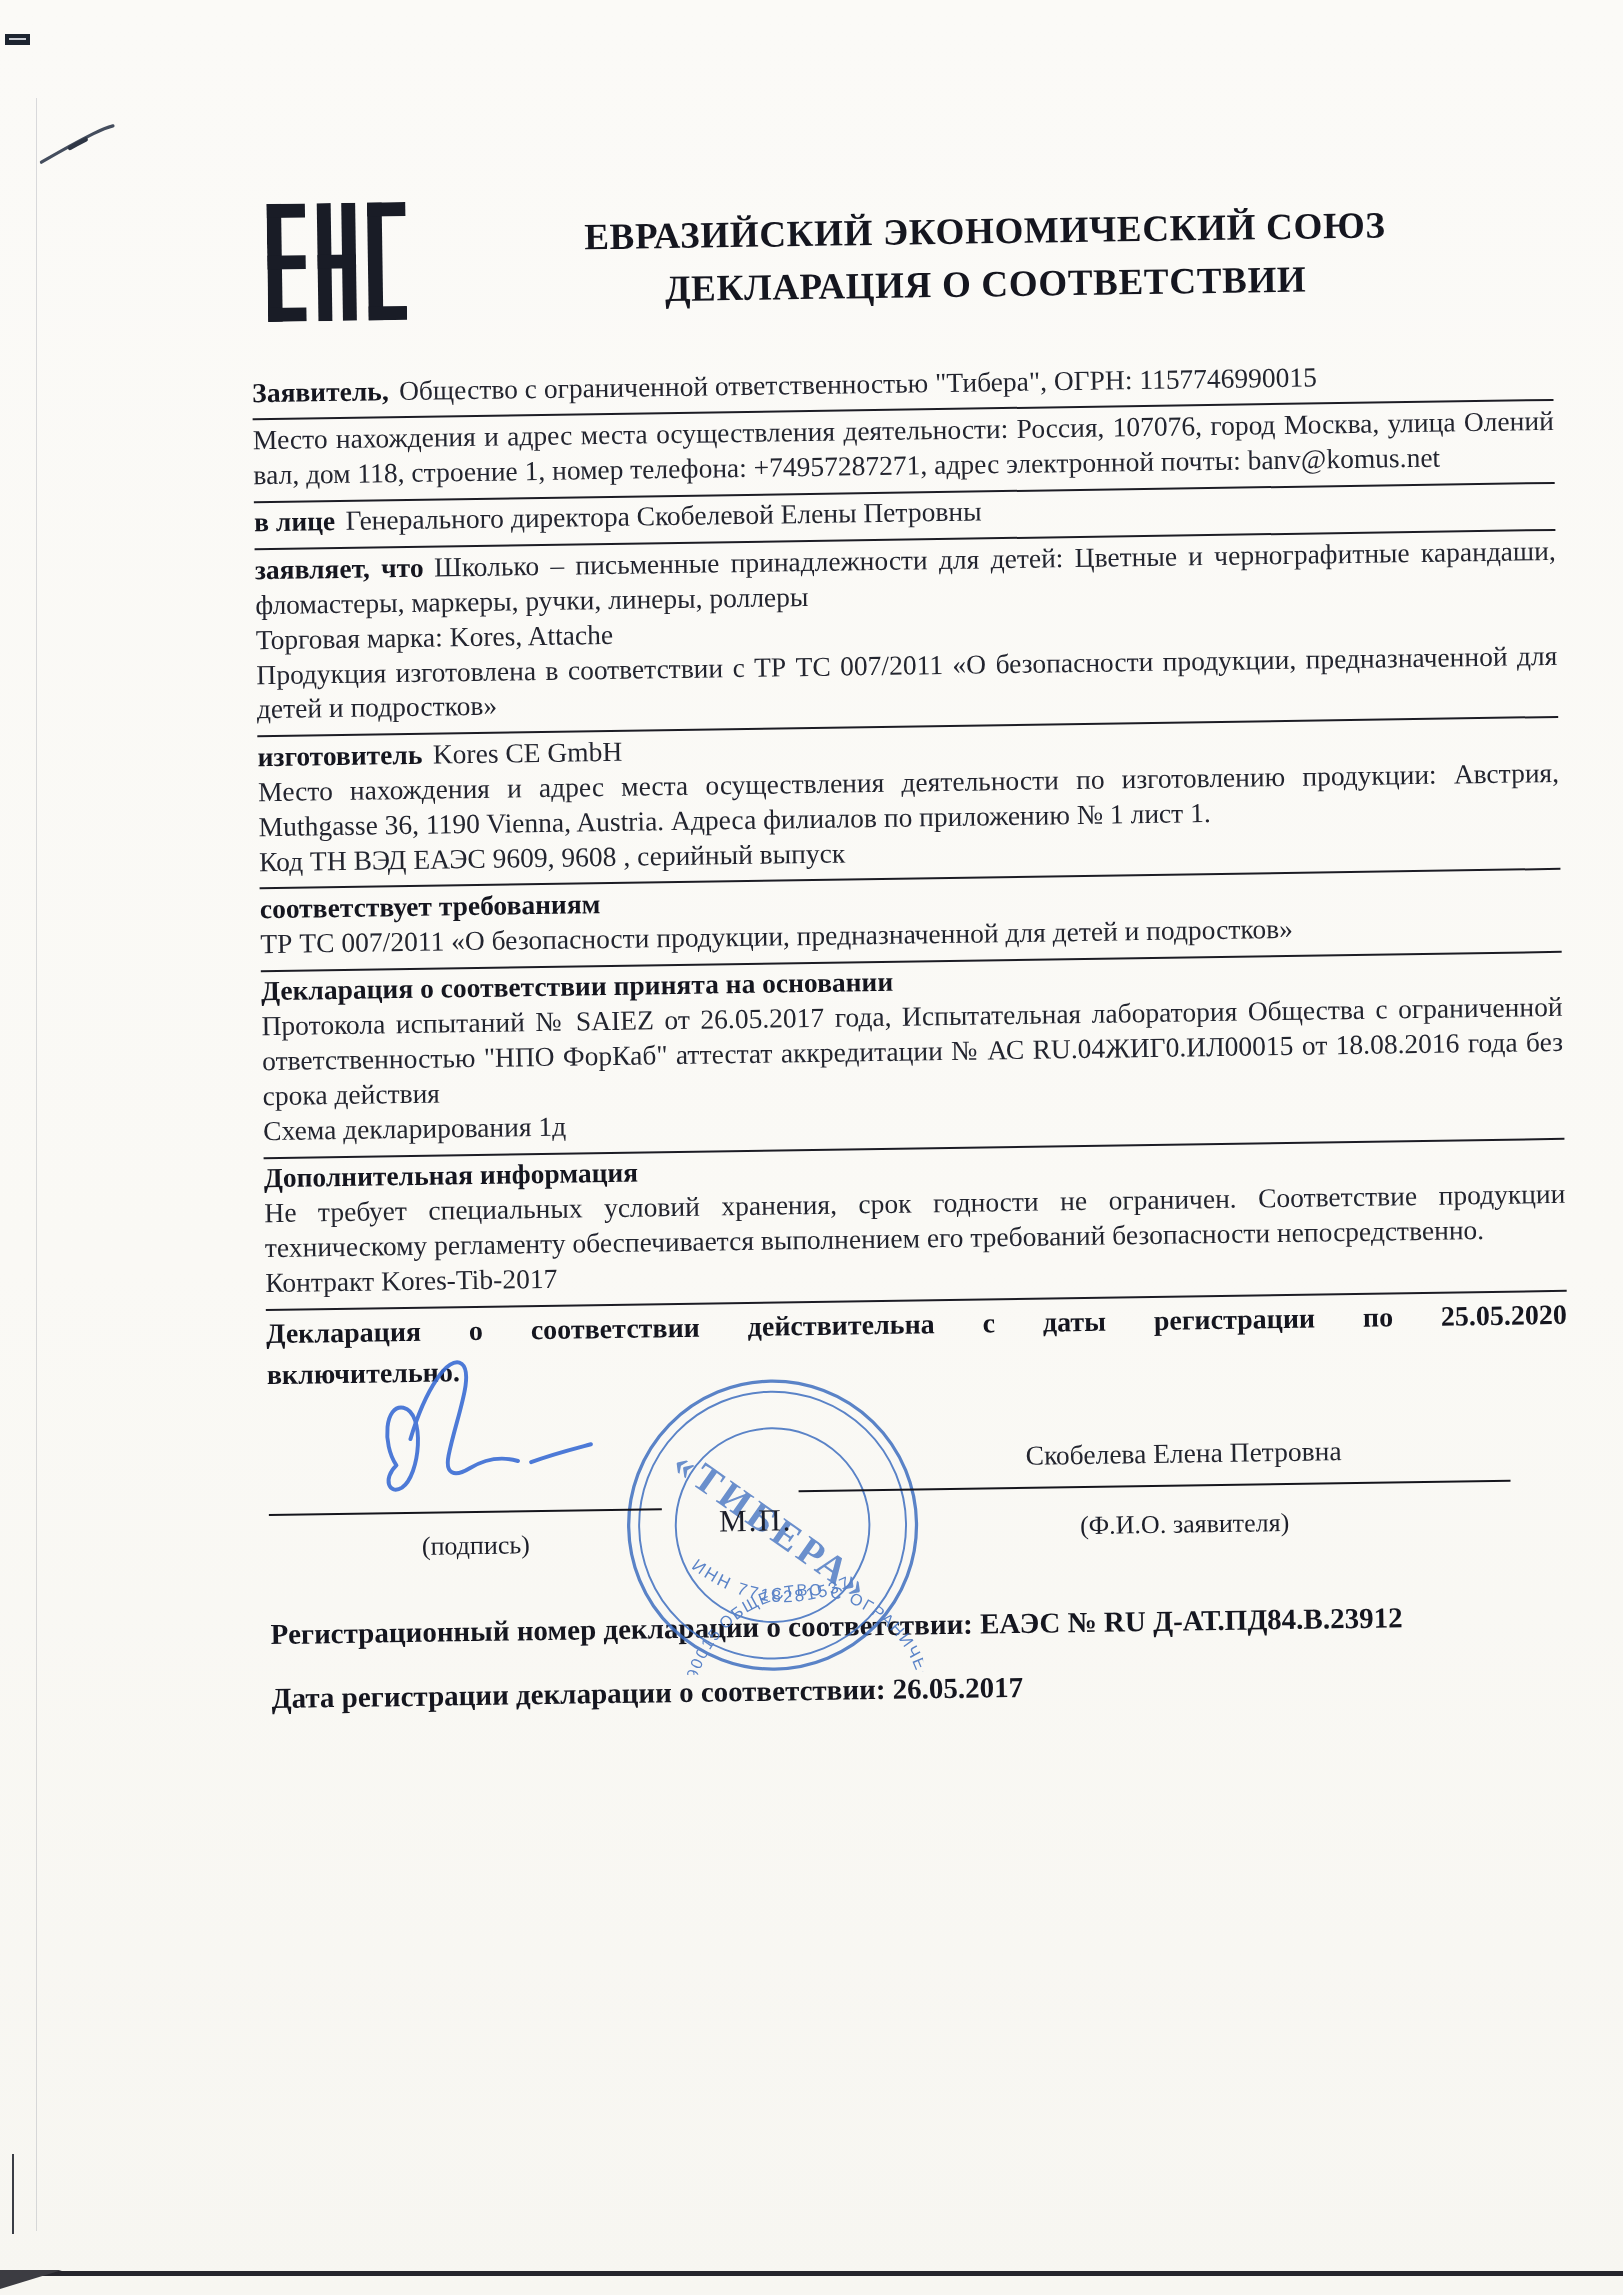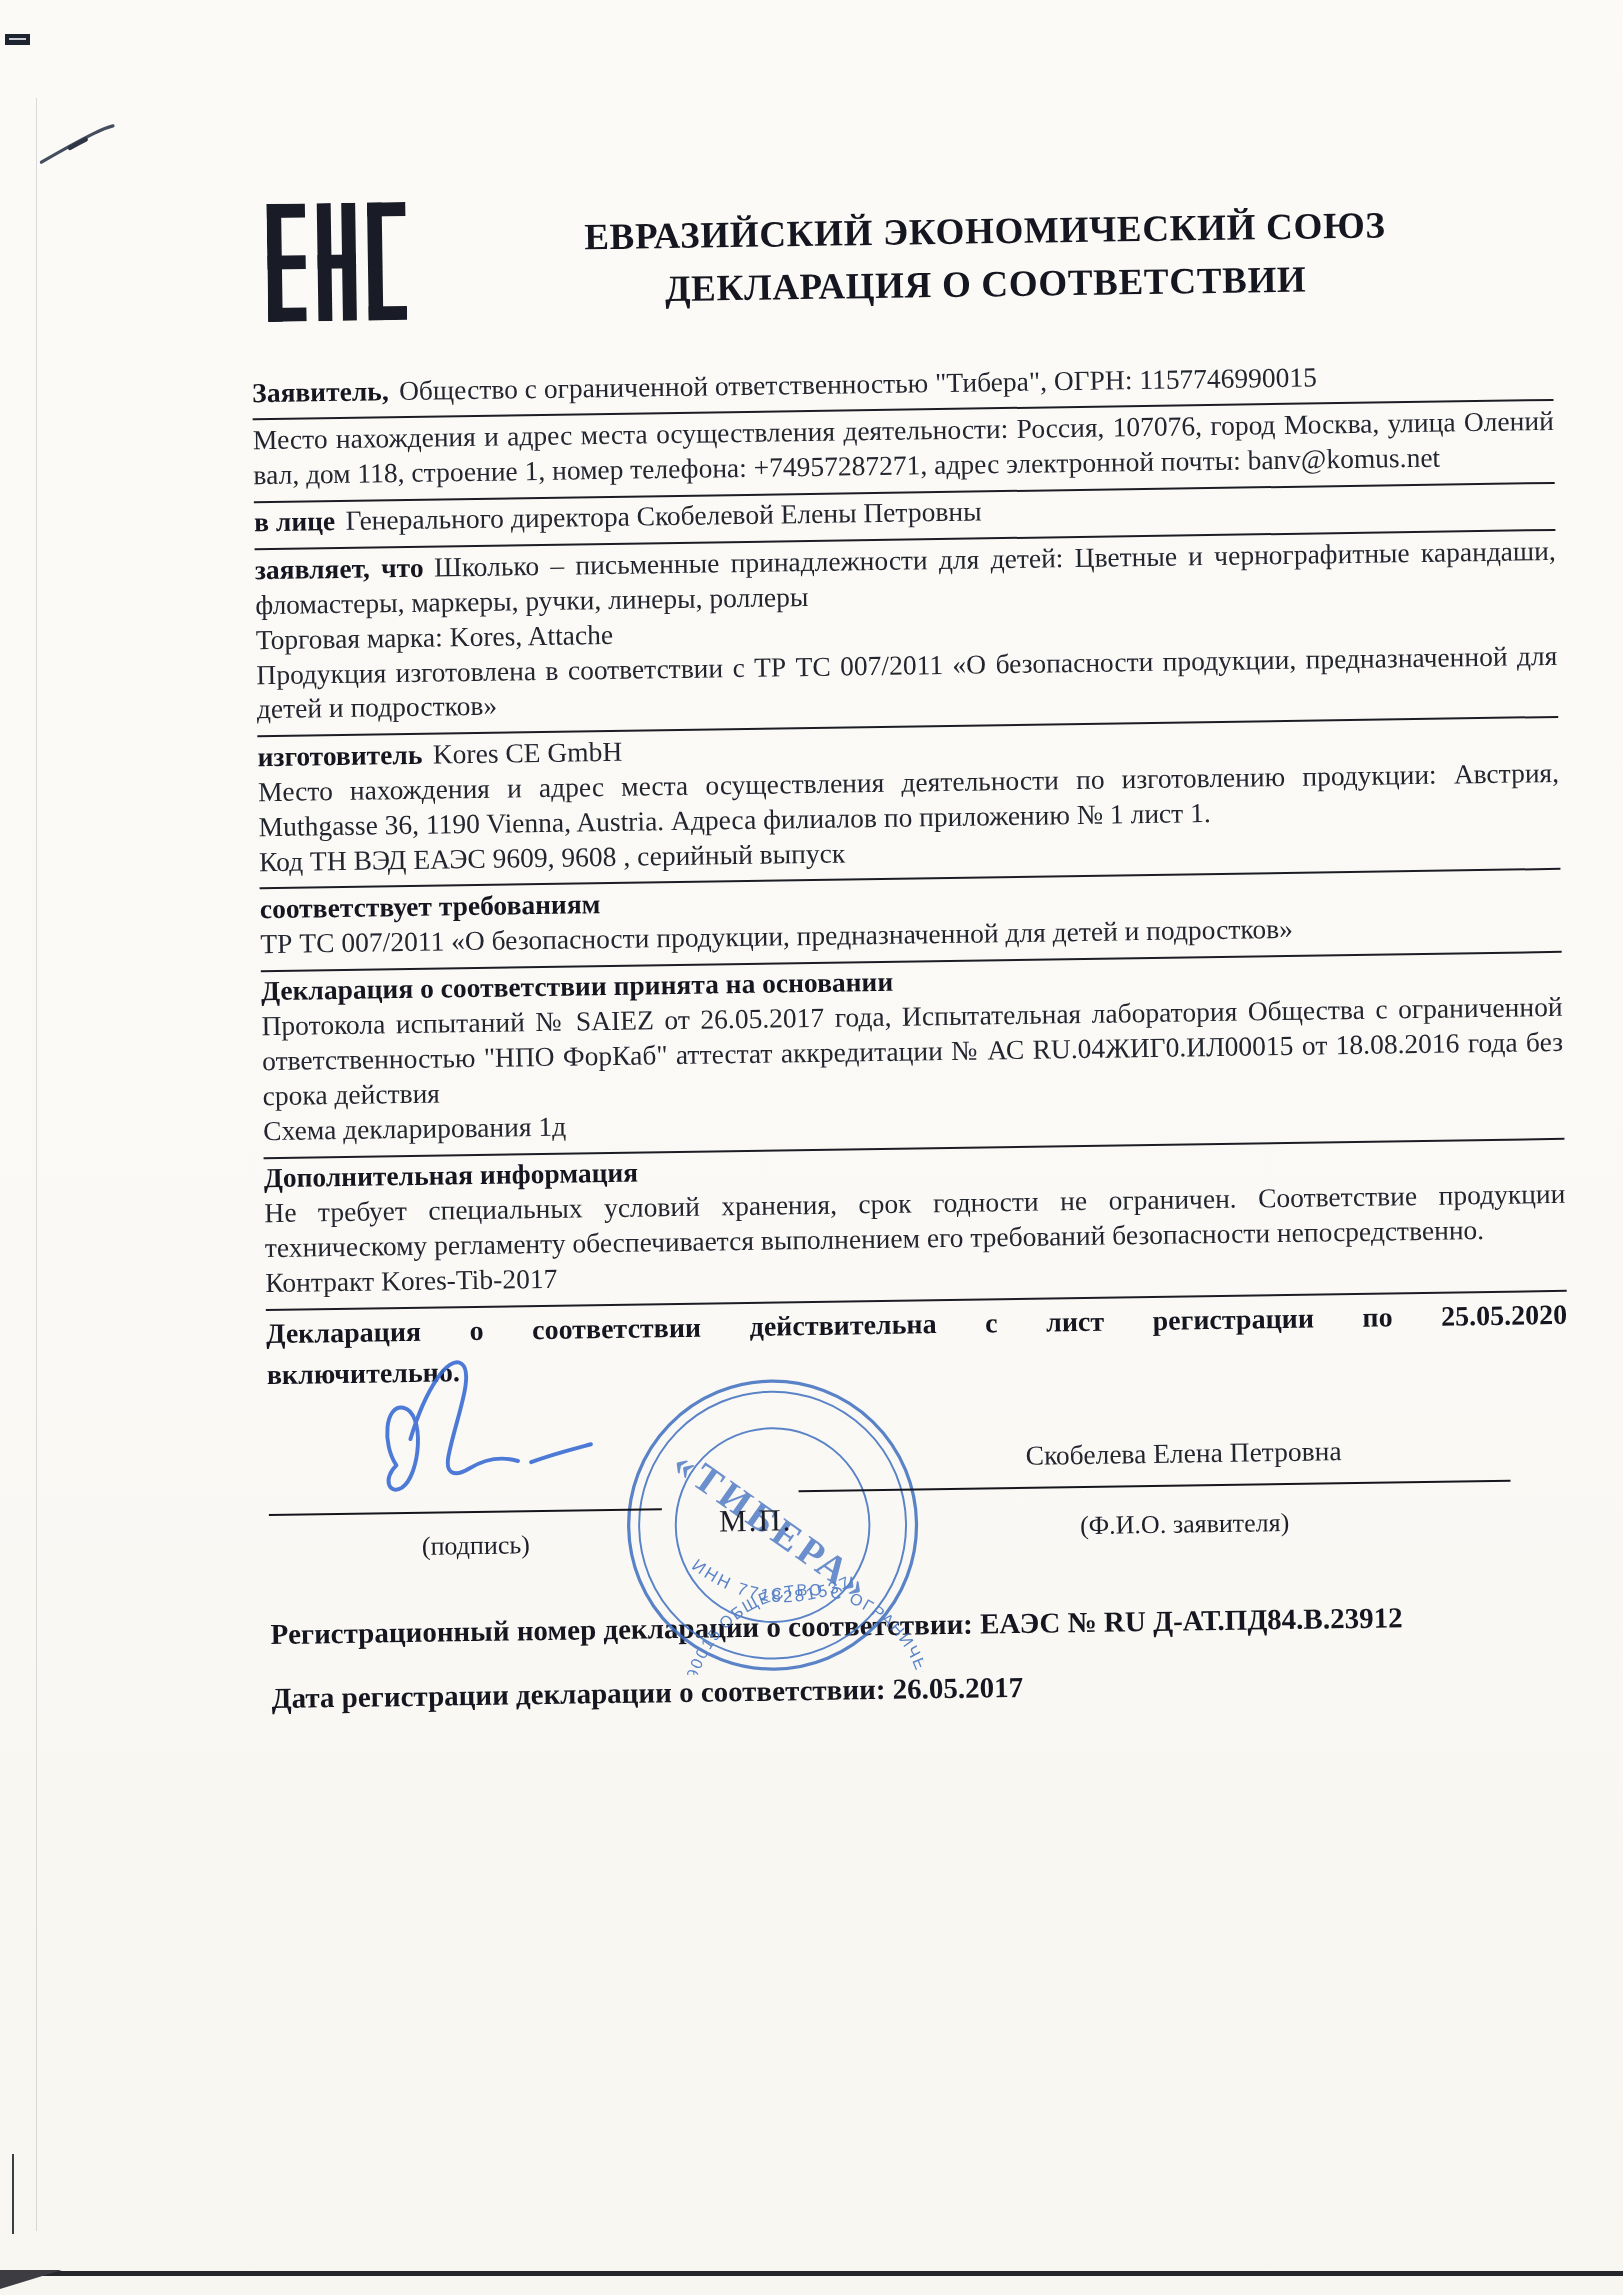--- a/index.html
+++ b/index.html
@@ -140,21 +140,21 @@
     </div>
   </div>
 
   <div class="validity">
     <div class="vline1">
           <span>Декларация</span>
           <span>о</span>
           <span>соответствии</span>
           <span>действительна</span>
           <span>с</span>
-          <span>лист</span>
+          <span>даты</span>
           <span>регистрации</span>
           <span>по</span>
           <span>25.05.2020</span>
         </div>
     <div class="vline2">включительно.</div>
   </div>
 
   <div class="sigzone">
 
     <svg class="signature-svg" width="275" height="170" viewBox="0 0 420 260">

